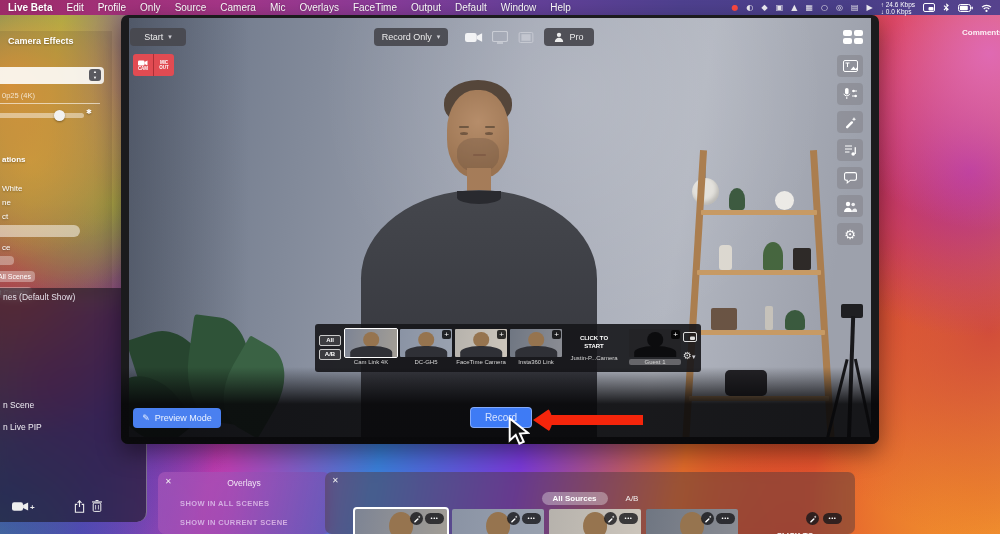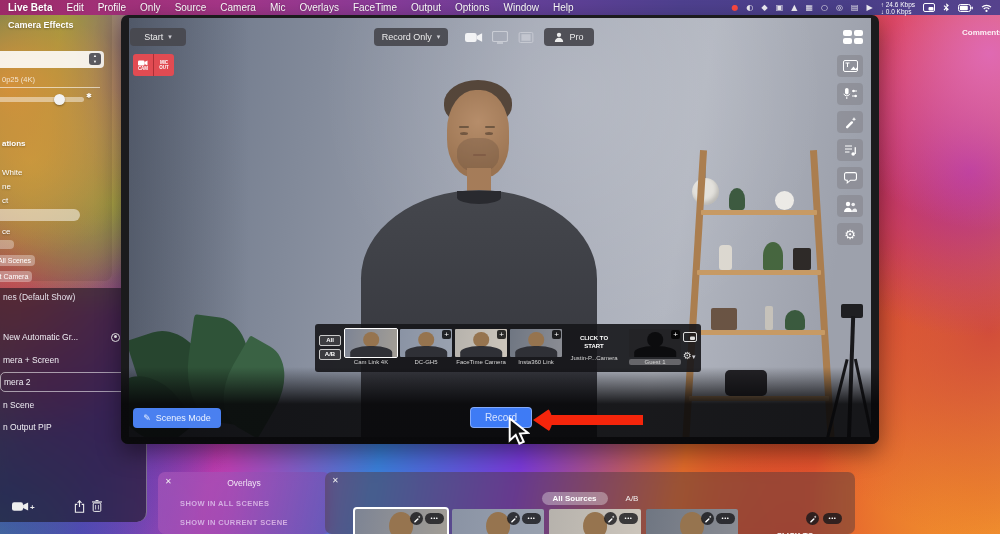--- a/index.html
+++ b/index.html
@@ -26,21 +26,21 @@
   
   #menubar{left:0;top:0;width:1000px;height:15px;display:flex;align-items:center;padding:0 8px;
     font-size:10px;background:linear-gradient(90deg,#9c2a68 0%,#a63688 22%,#8a3b99 38%,#66409a 52%,#4f4190 68%,#4a3f8a 84%,#56428d 100%);}
   .mb-item{margin-right:14px;white-space:nowrap;color:#fff;text-shadow:0 0 2px rgba(0,0,0,.25);}
   .mb-item.bold{font-weight:bold;}
   #mb-right{margin-left:auto;display:flex;align-items:center;gap:8px;}
   .mbi{font-size:8px;line-height:8px;color:rgba(255,255,255,.92);font-family:"DejaVu Sans",sans-serif;}
   .kbps{font-size:6.5px;line-height:7px;text-align:left;white-space:pre;color:#fff;}
 
   
-  #fxpanel{left:0;top:15px;width:112px;height:266px;background:rgba(70,50,45,.14);border-radius:0 0 8px 0;font-size:8px;}
+  #fxpanel{left:0;top:31px;width:112px;height:266px;background:rgba(70,50,45,.14);border-radius:0 0 8px 0;font-size:8px;}
   #fxpanel .title{position:absolute;left:8px;top:5px;font-size:9px;font-weight:bold;color:#fff;text-shadow:0 1px 2px rgba(0,0,0,.3);}
   .fx-pill{position:absolute;background:rgba(255,255,255,.88);border-radius:4px;}
   .fx-stepper{position:absolute;right:3px;top:2px;width:12px;height:12px;background:#5a5a60;border-radius:3px;color:#fff;font-size:4px;line-height:6px;text-align:center;}
   .fx-dim{position:absolute;color:rgba(255,255,255,.75);font-size:7.5px;}
   .fx-line{position:absolute;height:1px;background:rgba(255,255,255,.6);}
   .slider-track{position:absolute;height:5px;border-radius:3px;background:rgba(255,255,255,.45);}
   .slider-knob{position:absolute;width:11px;height:11px;border-radius:50%;background:#f2f2f2;box-shadow:0 1px 2px rgba(0,0,0,.35);}
   .fx-frag{position:absolute;color:#fff;font-size:8px;text-shadow:0 1px 2px rgba(0,0,0,.3);}
   .fx-btn{position:absolute;background:rgba(250,250,250,.35);border-radius:4px;color:#fff;font-size:7px;line-height:11px;padding:0 4px;white-space:nowrap;}
 
@@ -158,21 +158,21 @@
   <span class="mb-item bold">Live Beta</span>
   <span class="mb-item">Edit</span>
   <span class="mb-item">Profile</span>
   <span class="mb-item">Only</span>
   <span class="mb-item">Source</span>
   <span class="mb-item">Camera</span>
   <span class="mb-item">Mic</span>
   <span class="mb-item">Overlays</span>
   <span class="mb-item">FaceTime</span>
   <span class="mb-item">Output</span>
-  <span class="mb-item">Options</span>
+  <span class="mb-item">Default</span>
   <span class="mb-item">Window</span>
   <span class="mb-item">Help</span>
   <div id="mb-right">
     <span class="mbi" style="color:#ff4a42">●</span>
     <span class="mbi">◐</span>
     <span class="mbi">◆</span>
     <span class="mbi">▣</span>
     <span class="mbi">▲</span>
     <span class="mbi">▦</span>
     <span class="mbi">○</span>
@@ -228,39 +228,26 @@
   <div class="fx-btn" style="left:-6px;top:240px;height:11px;">All Scenes</div>
   <div class="fx-btn" style="left:-6px;top:256px;height:11px;">lt Camera</div>
 </div>
 
 <div id="scenes" class="abs">
   <div class="hdr">nes (Default Show)</div>
   <div class="sc-row" style="top:18px;">
     <span class="sc-label"></span>
     <span class="sc-short">⌘1</span>
   </div>
-  <div class="sc-row" style="top:39px;">
-    <span class="sc-label">New Automatic Gr...</span>
-    <span class="sc-radio"></span>
-    <span class="sc-badge"></span>
-  </div>
-  <div class="sc-row" style="top:62px;">
-    <span class="sc-label">mera + Screen</span>
-    <span class="sc-badge"></span>
-  </div>
-  <div class="sc-row sc-sel" style="top:84px;">
-    <span class="sc-label">mera 2</span>
-    <span class="sc-short">⌘2</span>
-  </div>
   <div class="sc-row" style="top:107px;">
     <span class="sc-label">n Scene</span>
     <span class="sc-short">⌘3</span>
   </div>
   <div class="sc-row" style="top:129px;">
-    <span class="sc-label">n Output PIP</span>
+    <span class="sc-label">n Live PIP</span>
     <span class="sc-badge"></span>
   </div>
   <div class="sc-foot">
     <span class="abs" style="left:12px;top:0;">
         <svg width="17" height="11" viewBox="0 0 20 12">
           <rect x="0" y="1" width="13" height="10" rx="2.5"></rect>
           <path d="M13 4.2l6-3v9.6l-6-3z"></path>
           <rect x="15" y="-1" width="5" height="1.6" transform="rotate(0)" fill="none"></rect>
         </svg>
         <span style="position:absolute;left:18px;top:2px;font-size:8px;font-weight:bold;">+</span>
@@ -483,21 +470,21 @@
           <rect x=".5" y=".5" width="13" height="9" rx="1.5" fill="none" stroke="currentColor"></rect>
           <rect x="7" y="4.6" width="5" height="3.5" rx="1" fill="currentColor"></rect>
         </svg>
       </span>
     <span class="abs" style="left:368px;top:26px;color:#ddd;font-family:'DejaVu Sans',sans-serif;font-size:10px;"><span>⚙</span><span class="chev">▾</span></span>
   </div>
 
   <div id="botgrad"></div>
   <div id="previewbtn" class="blue-btn">
     <span style="font-family:'DejaVu Sans',sans-serif;font-size:9px;">✎</span>
-    <span>Scenes Mode</span>
+    <span>Preview Mode</span>
   </div>
   <div id="recordbtn" class="blue-btn">
     <span>Record</span>
   </div>
 </div>
 
 <div id="ovpanel" class="abs">
   <span class="closex" style="left:7px;top:5px;">✕</span>
   <div class="t">Overlays</div>
   <div class="ov-item" style="top:27px;">SHOW IN ALL SCENES</div>

